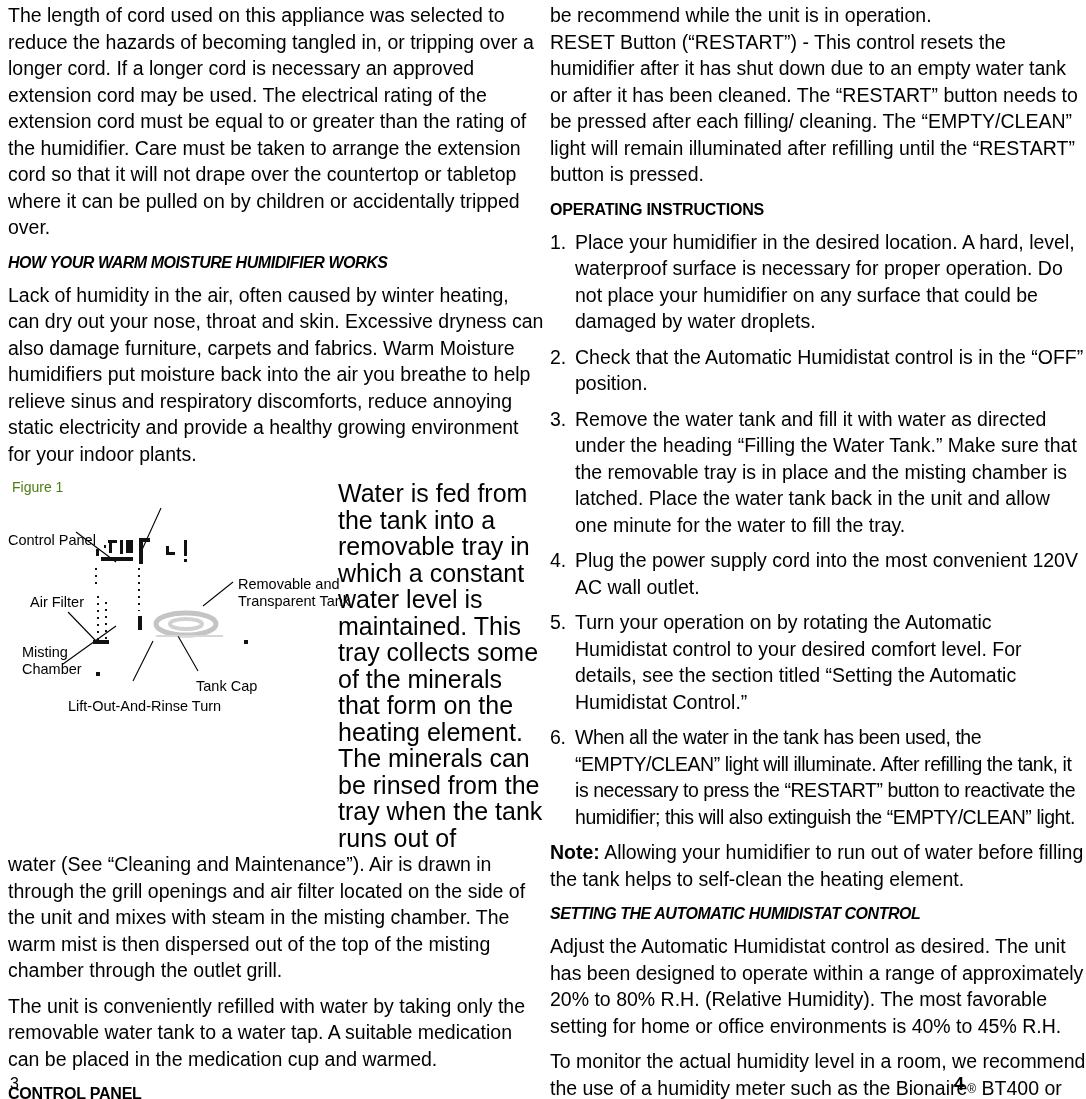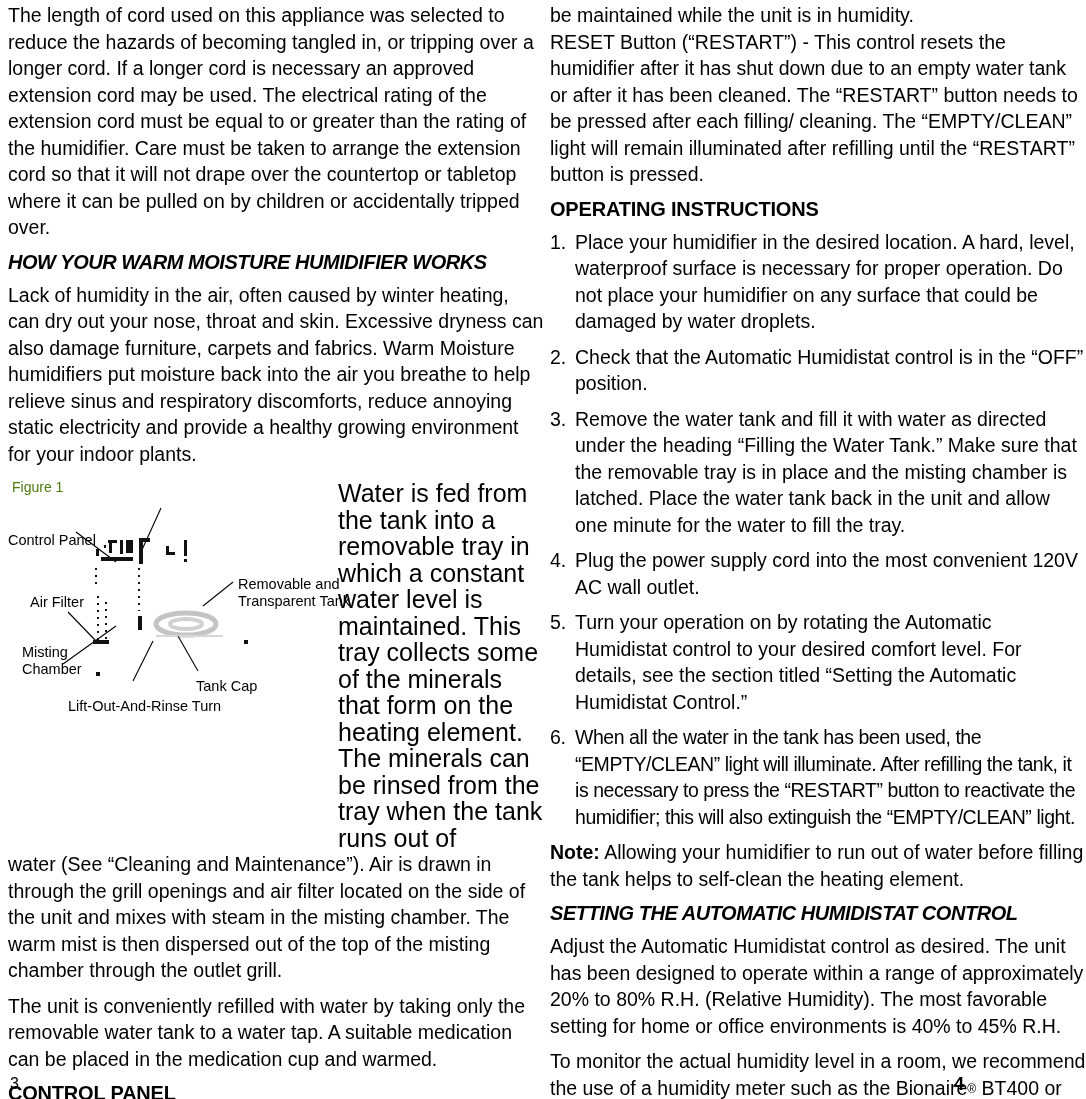--- a/index.html
+++ b/index.html
@@ -33,21 +33,21 @@
     margin: 0;
   }
   .para {
     font-size: 19.5px;
     line-height: 26.5px;
     margin-bottom: 9px;
   }
   .para.tight { margin-bottom: 0; }
 
   h2.section {
-    font-size: 20px;
+    font-size: 16px;
     font-weight: bold;
     line-height: 25px;
     margin: 6px 0 7px 0;
     letter-spacing: -0.2px;
   }
   h2.section.narrow {
     letter-spacing: -0.45px;
     font-style: italic;
   }
 
@@ -238,21 +238,21 @@
 
       </div>
 
       <div class="wrapcol" style="margin-left:210px; padding-top:4px;">POWER Light-When illuminated, indicates that the power is on. LOW WATER INDICATOR Light (“EMPTY/CLEAN”) - When illuminated, indicates that the water tank needs</div>
     </div>
 
   </div>
 
   <div class="col col-right">
 
-    <p class="para tight" style="margin-top:2px;">be maintained while the unit is in humidity.</p>
+    <p class="para tight" style="margin-top:2px;">be recommend while the unit is in operation.</p>
 
     <p class="para" style="margin-top:0;">RESET Button (“RESTART”) - This control resets the humidifier after it has shut down due to an empty water tank or after it has been cleaned. The “RESTART” button needs to be pressed after each filling/ cleaning. The “EMPTY/CLEAN” light will remain illuminated after refilling until the “RESTART” button is pressed.</p>
 
     <h2 class="section">OPERATING INSTRUCTIONS</h2>
 
     <ol class="steps">
       <li>
         <span class="num">1.</span>
         <span>Place your humidifier in the desired location. A hard, level, waterproof surface is necessary for proper operation. Do not place your humidifier on any surface that could be damaged by water droplets.</span>
       </li>

